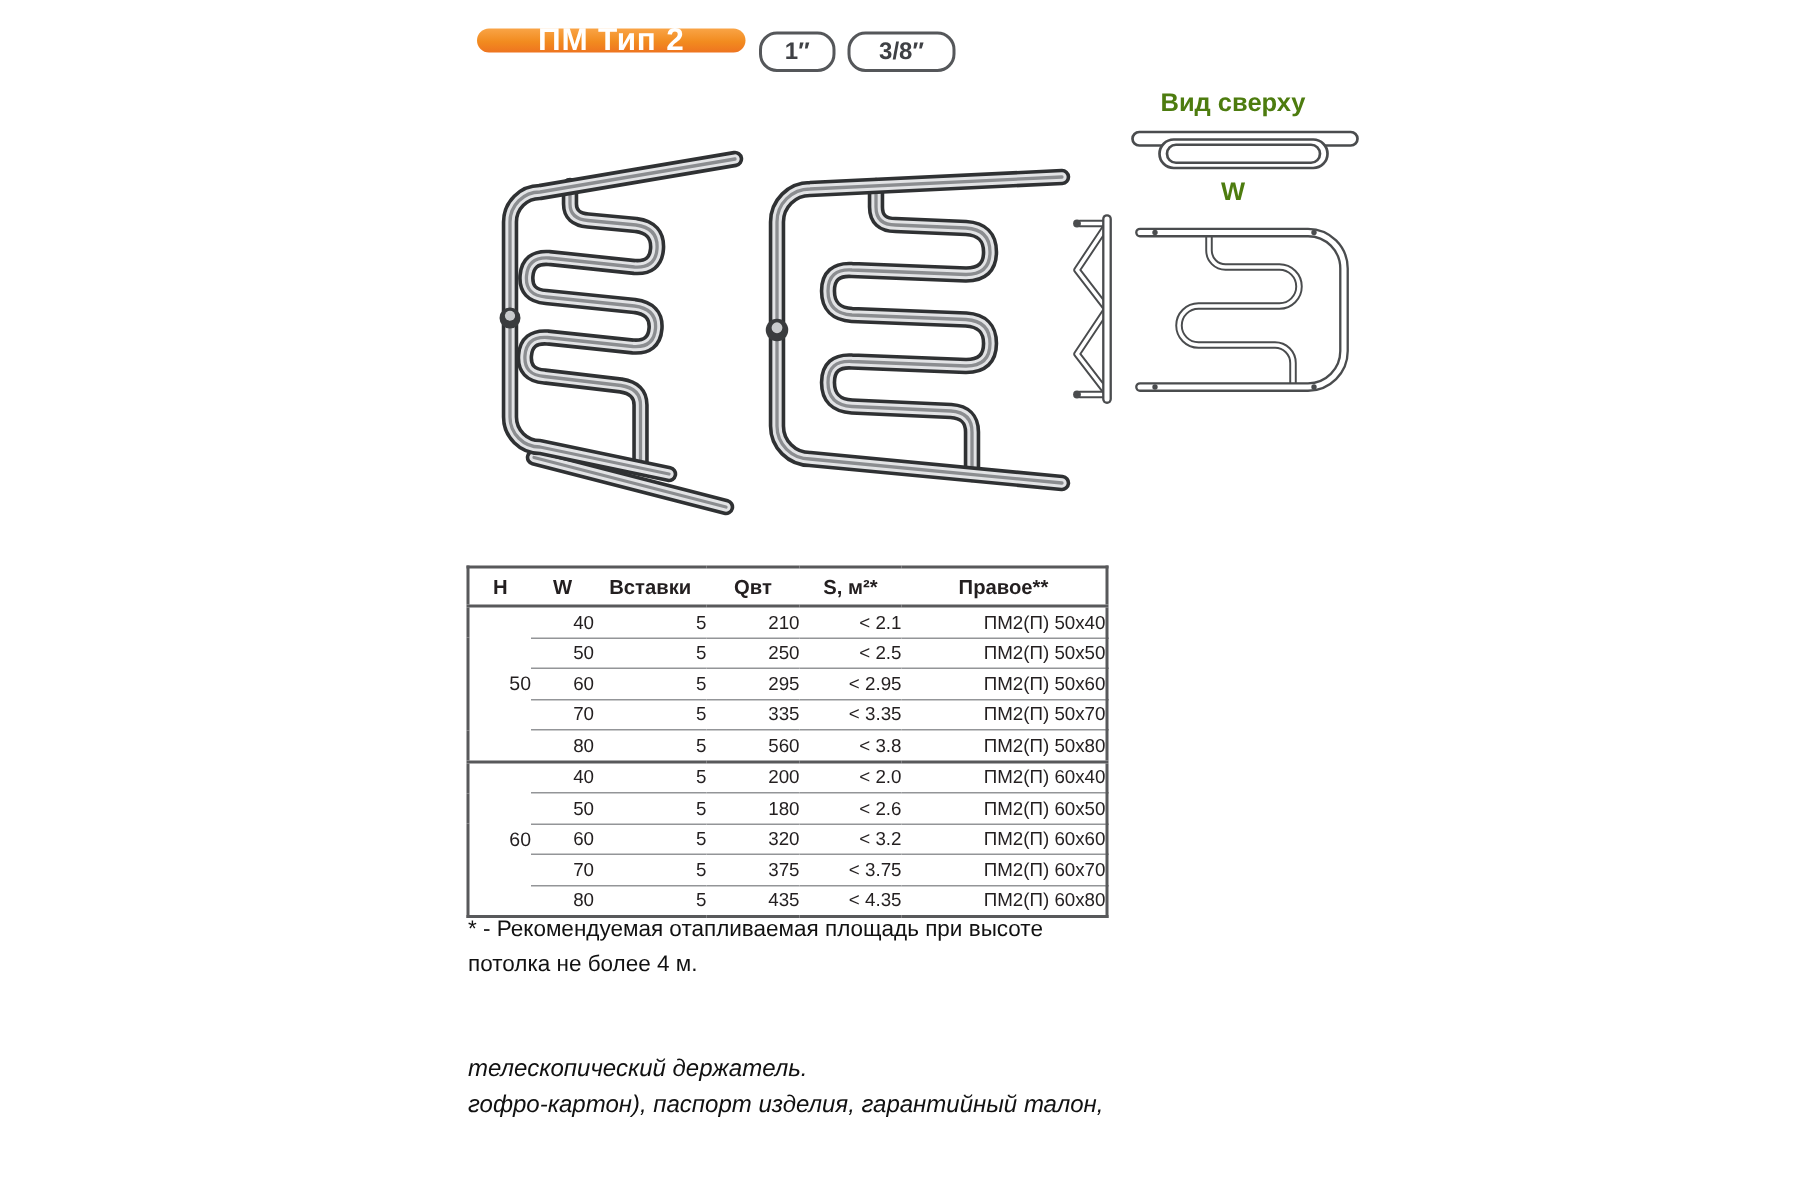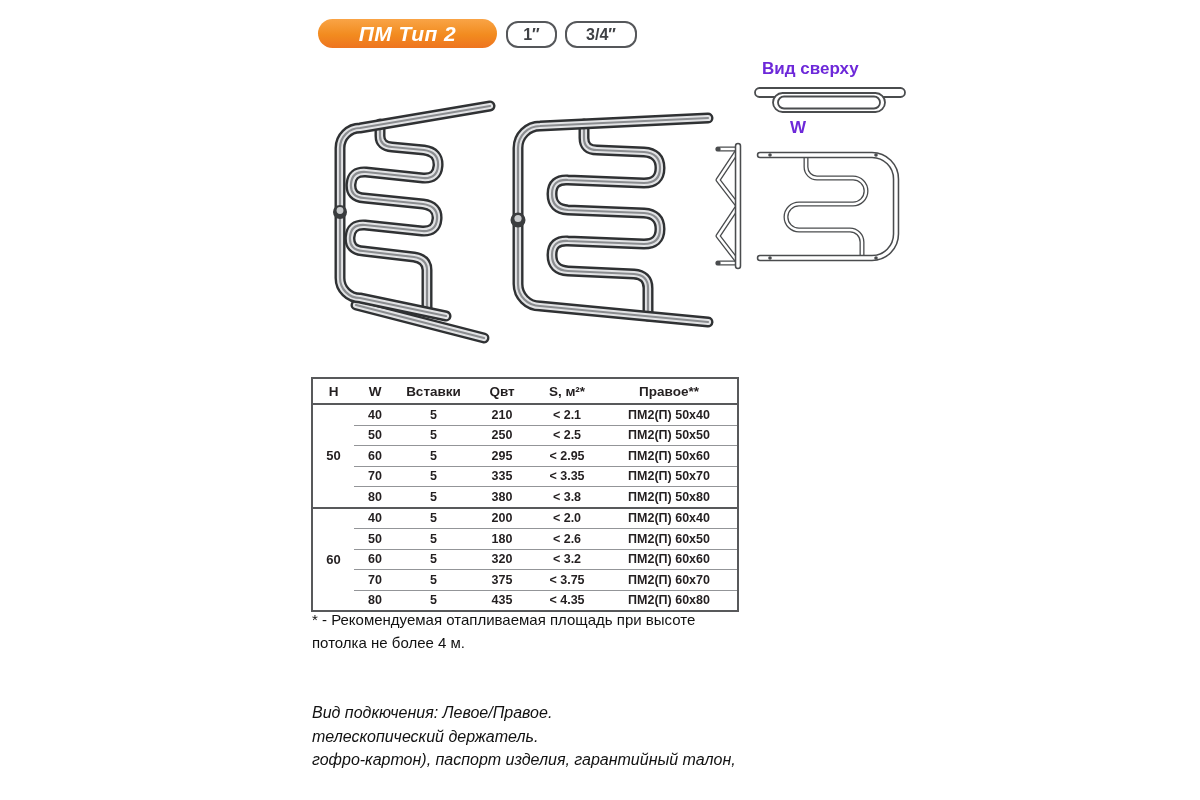--- a/index.html
+++ b/index.html
@@ -5,35 +5,35 @@
   html,body{margin:0;padding:0;}
   body{
     width:1200px;height:800px;background:#ffffff;
     font-family:"Liberation Sans",sans-serif;color:#1d1d1f;
     position:relative;overflow:hidden;
   }
   .abs{position:absolute;}
 
   
   .product-badge{
-    left:318px;top:19px;width:179px;height:29px;
+    left:318px;top:19px;width:179px;height:16px;
     background:linear-gradient(180deg,#f9a446 0%,#f28b1f 55%,#ee7420 100%);
     border-radius:15px;color:#fff;font-weight:bold;font-size:21px;
-    display:flex;align-items:center;justify-content:center;letter-spacing:.5px;font-style:italic;
+    display:flex;align-items:center;justify-content:center;letter-spacing:.5px;
   }
   .size-pill{
     top:21px;height:23px;background:#fff;border:2px solid #55575a;
     border-radius:12px;color:#3f4145;font-weight:bold;font-size:16px;
     display:flex;align-items:center;justify-content:center;
   }
   .pill-1{left:506px;width:47px;}
   .pill-2{left:565px;width:68px;}
 
   
-  .diagram-label{font-weight:bold;font-size:17px;color:#6d28d9;}
+  .diagram-label{font-weight:bold;font-size:17px;color:#4d7c0f;text-align:center;}
   .top-view-label{left:762px;top:59px;width:120px;}
   .w-label{left:790px;top:118px;width:64px;}
 
   
   .tube-o{fill:none;stroke:#4a4c4e;stroke-width:6.5;stroke-linecap:round;stroke-linejoin:round;}
   .tube-i{fill:none;stroke:#ffffff;stroke-width:3.4;stroke-linecap:round;stroke-linejoin:round;}
   .thin-o{fill:none;stroke:#4a4c4e;stroke-width:5;stroke-linecap:round;stroke-linejoin:round;}
   .thin-i{fill:none;stroke:#ffffff;stroke-width:2.4;stroke-linecap:round;stroke-linejoin:round;}
   .outline-shape{fill:#ffffff;stroke:#4a4c4e;stroke-width:1.8;}
   .dot{fill:#4a4c4e;}
@@ -48,38 +48,38 @@
   table.spec{
     border-collapse:collapse;table-layout:fixed;width:426px;
     font-family:"Liberation Sans",sans-serif;color:#231f20;
     border:2px solid #58595b;
   }
   table.spec th{
     height:24px;font-size:13.5px;font-weight:bold;text-align:center;
     border-bottom:2px solid #58595b;padding:0;
   }
   table.spec td{
-    height:19.5px;font-size:12.5px;font-weight:bold;text-align:center;
+    height:19.5px;font-size:12.5px;font-weight:normal;text-align:right;
     padding:0;vertical-align:middle;
   }
   table.spec td.h-cell{font-size:13px;}
   table.spec tr.inner-row td{border-top:1px solid #939598;}
   table.spec tr.group-start td{border-top:2px solid #58595b;}
 
   
   .footnotes{left:312px;top:608px;width:460px;font-size:15px;line-height:23px;color:#111;}
   .details{left:312px;top:701px;width:470px;font-size:16px;line-height:23.5px;
            font-style:italic;color:#111;}
 </style>
 </head>
 <body>
 
 <div class="abs product-badge">ПМ Тип 2</div>
 <div class="abs size-pill pill-1">1″</div>
-<div class="abs size-pill pill-2">3/4″</div>
+<div class="abs size-pill pill-2">3/8″</div>
 
 <svg class="abs" style="left:298px;top:86px;" width="198" height="260" viewBox="0 0 198 260">
   <defs>
     <path id="p1frame" d="M 192,20 L 62,42 A 20 20 0 0 0 42,62 V 192 A 20 20 0 0 0 62,212 L 148,230"></path>
     <path id="p1shelf" d="M 58,219 L 186,252"></path>
     <path id="p1serp" d="M 82,38 L 82,50 Q 82,60 94,61 L 126,64 Q 141,66 140,80 Q 139,93 125,92
                          L 68,86 Q 54,85 53,98 Q 52,111 66,112 L 125,118 Q 140,120 139,133
                          Q 138,146 124,145 L 67,139 Q 53,138 52,151 Q 51,164 65,165
                          L 116,171 Q 129,173 129,184 L 129,222"></path>
   </defs>
@@ -199,21 +199,21 @@
         <tr class="inner-row">
           <td>70</td>
           <td>5</td>
           <td>335</td>
           <td>&lt; 3.35</td>
           <td>ПМ2(П) 50x70</td>
         </tr>
         <tr class="inner-row">
           <td>80</td>
           <td>5</td>
-          <td>380</td>
+          <td>560</td>
           <td>&lt; 3.8</td>
           <td>ПМ2(П) 50x80</td>
         </tr>
         <tr class="group-start">
           <td rowspan="5" class="h-cell">60</td>
           <td>40</td>
           <td>5</td>
           <td>200</td>
           <td>&lt; 2.0</td>
           <td>ПМ2(П) 60x40</td>
@@ -249,16 +249,15 @@
       </tbody>
   </table>
 </div>
 
 <div class="abs footnotes">
   <div>*  - Рекомендуемая отапливаемая площадь при высоте</div>
   <div>потолка не более 4 м.</div>
 </div>
 
 <div class="abs details">
-  <div>Вид подкючения: Левое/Правое.</div>
   <div>телескопический держатель.</div>
   <div>гофро-картон), паспорт изделия, гарантийный талон,</div>
 </div>
 
 </body></html>

